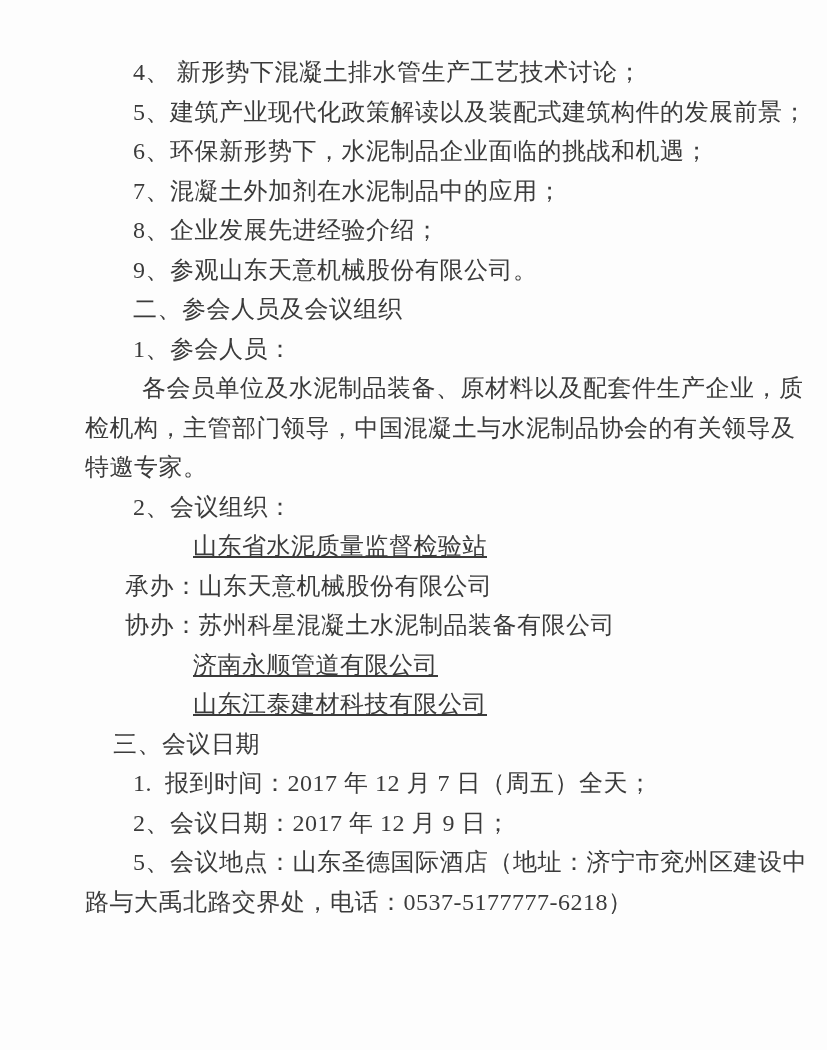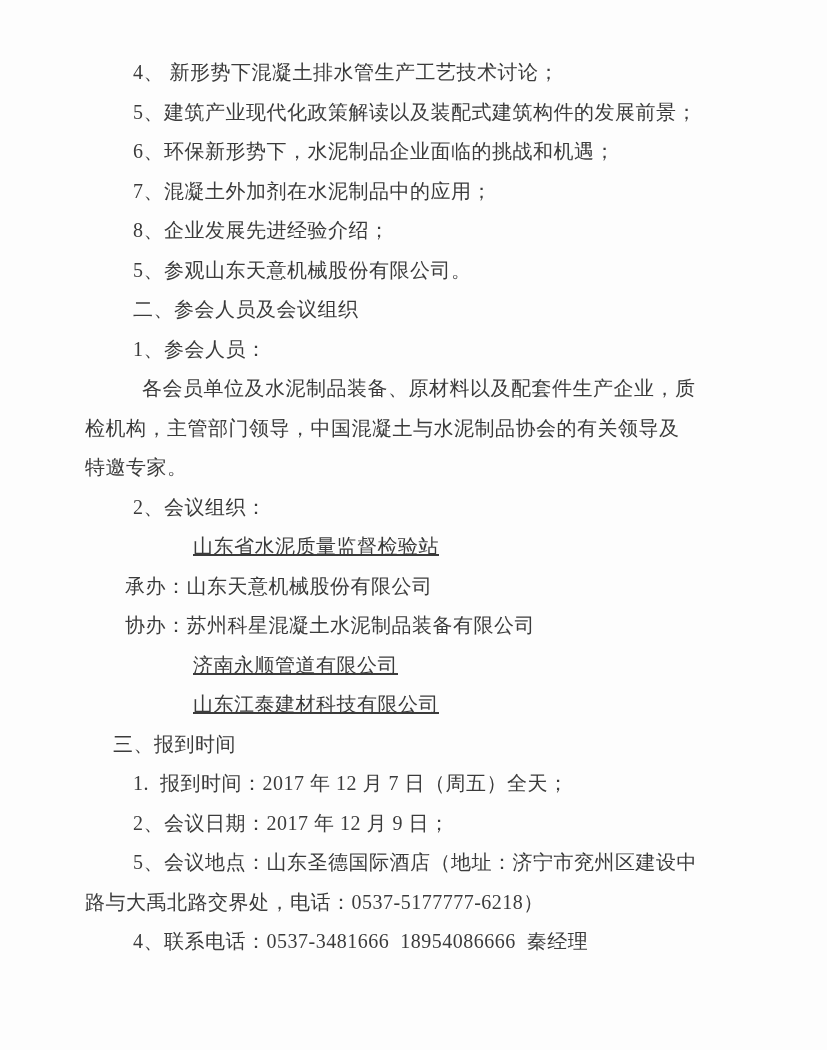--- a/index.html
+++ b/index.html
@@ -13,21 +13,21 @@
     height: 1050px;
     background: #fdfdfd;
     overflow: hidden;
     font-family: "Liberation Serif", "DejaVu Serif", serif;
     color: #3b3b3b;
   }
   .doc-body {
     padding: 53px 70px 0 85px;
   }
   .line {
-    font-size: 20px;
+    font-size: 24px;
     line-height: 39.5px;
     white-space: pre;
     letter-spacing: 0.5px;
   }
   
   .list-item       { padding-left: 48px; }
   .heading         { padding-left: 48px; }
   .heading-3       { padding-left: 28px; }
   .paragraph-first { padding-left: 57px; }
   .paragraph-cont  { padding-left: 0; }
@@ -37,32 +37,31 @@
 </head>
 <body>
 
 <div class="page">
   <div class="doc-body">
       <div class="line list-item">4、 新形势下混凝土排水管生产工艺技术讨论；</div>
       <div class="line list-item">5、建筑产业现代化政策解读以及装配式建筑构件的发展前景；</div>
       <div class="line list-item">6、环保新形势下，水泥制品企业面临的挑战和机遇；</div>
       <div class="line list-item">7、混凝土外加剂在水泥制品中的应用；</div>
       <div class="line list-item">8、企业发展先进经验介绍；</div>
-      <div class="line list-item">5、参观山东天意机械股份有限公司。</div>
+      <div class="line list-item">9、参观山东天意机械股份有限公司。</div>
       <div class="line heading">二、参会人员及会议组织</div>
       <div class="line list-item">1、参会人员：</div>
       <div class="line paragraph-first">各会员单位及水泥制品装备、原材料以及配套件生产企业，质</div>
       <div class="line paragraph-cont">检机构，主管部门领导，中国混凝土与水泥制品协会的有关领导及</div>
       <div class="line paragraph-cont">特邀专家。</div>
       <div class="line list-item">2、会议组织：</div>
       <div class="line org-cont">山东省水泥质量监督检验站</div>
       <div class="line org-main">承办：山东天意机械股份有限公司</div>
       <div class="line org-main">协办：苏州科星混凝土水泥制品装备有限公司</div>
       <div class="line org-cont">济南永顺管道有限公司</div>
       <div class="line org-cont">山东江泰建材科技有限公司</div>
-      <div class="line heading-3">三、报到时间</div>
+      <div class="line heading-3">三、会议日期</div>
       <div class="line list-item">1.  报到时间：2017 年 12 月 7 日（周五）全天；</div>
       <div class="line list-item">2、会议日期：2017 年 12 月 9 日；</div>
       <div class="line list-item">5、会议地点：山东圣德国际酒店（地址：济宁市兖州区建设中</div>
       <div class="line paragraph-cont">路与大禹北路交界处，电话：0537-5177777-6218）</div>
-      <div class="line list-item">4、联系电话：0537-3481666  18954086666  秦经理</div>
     </div>
 </div>
 
 </body></html>

